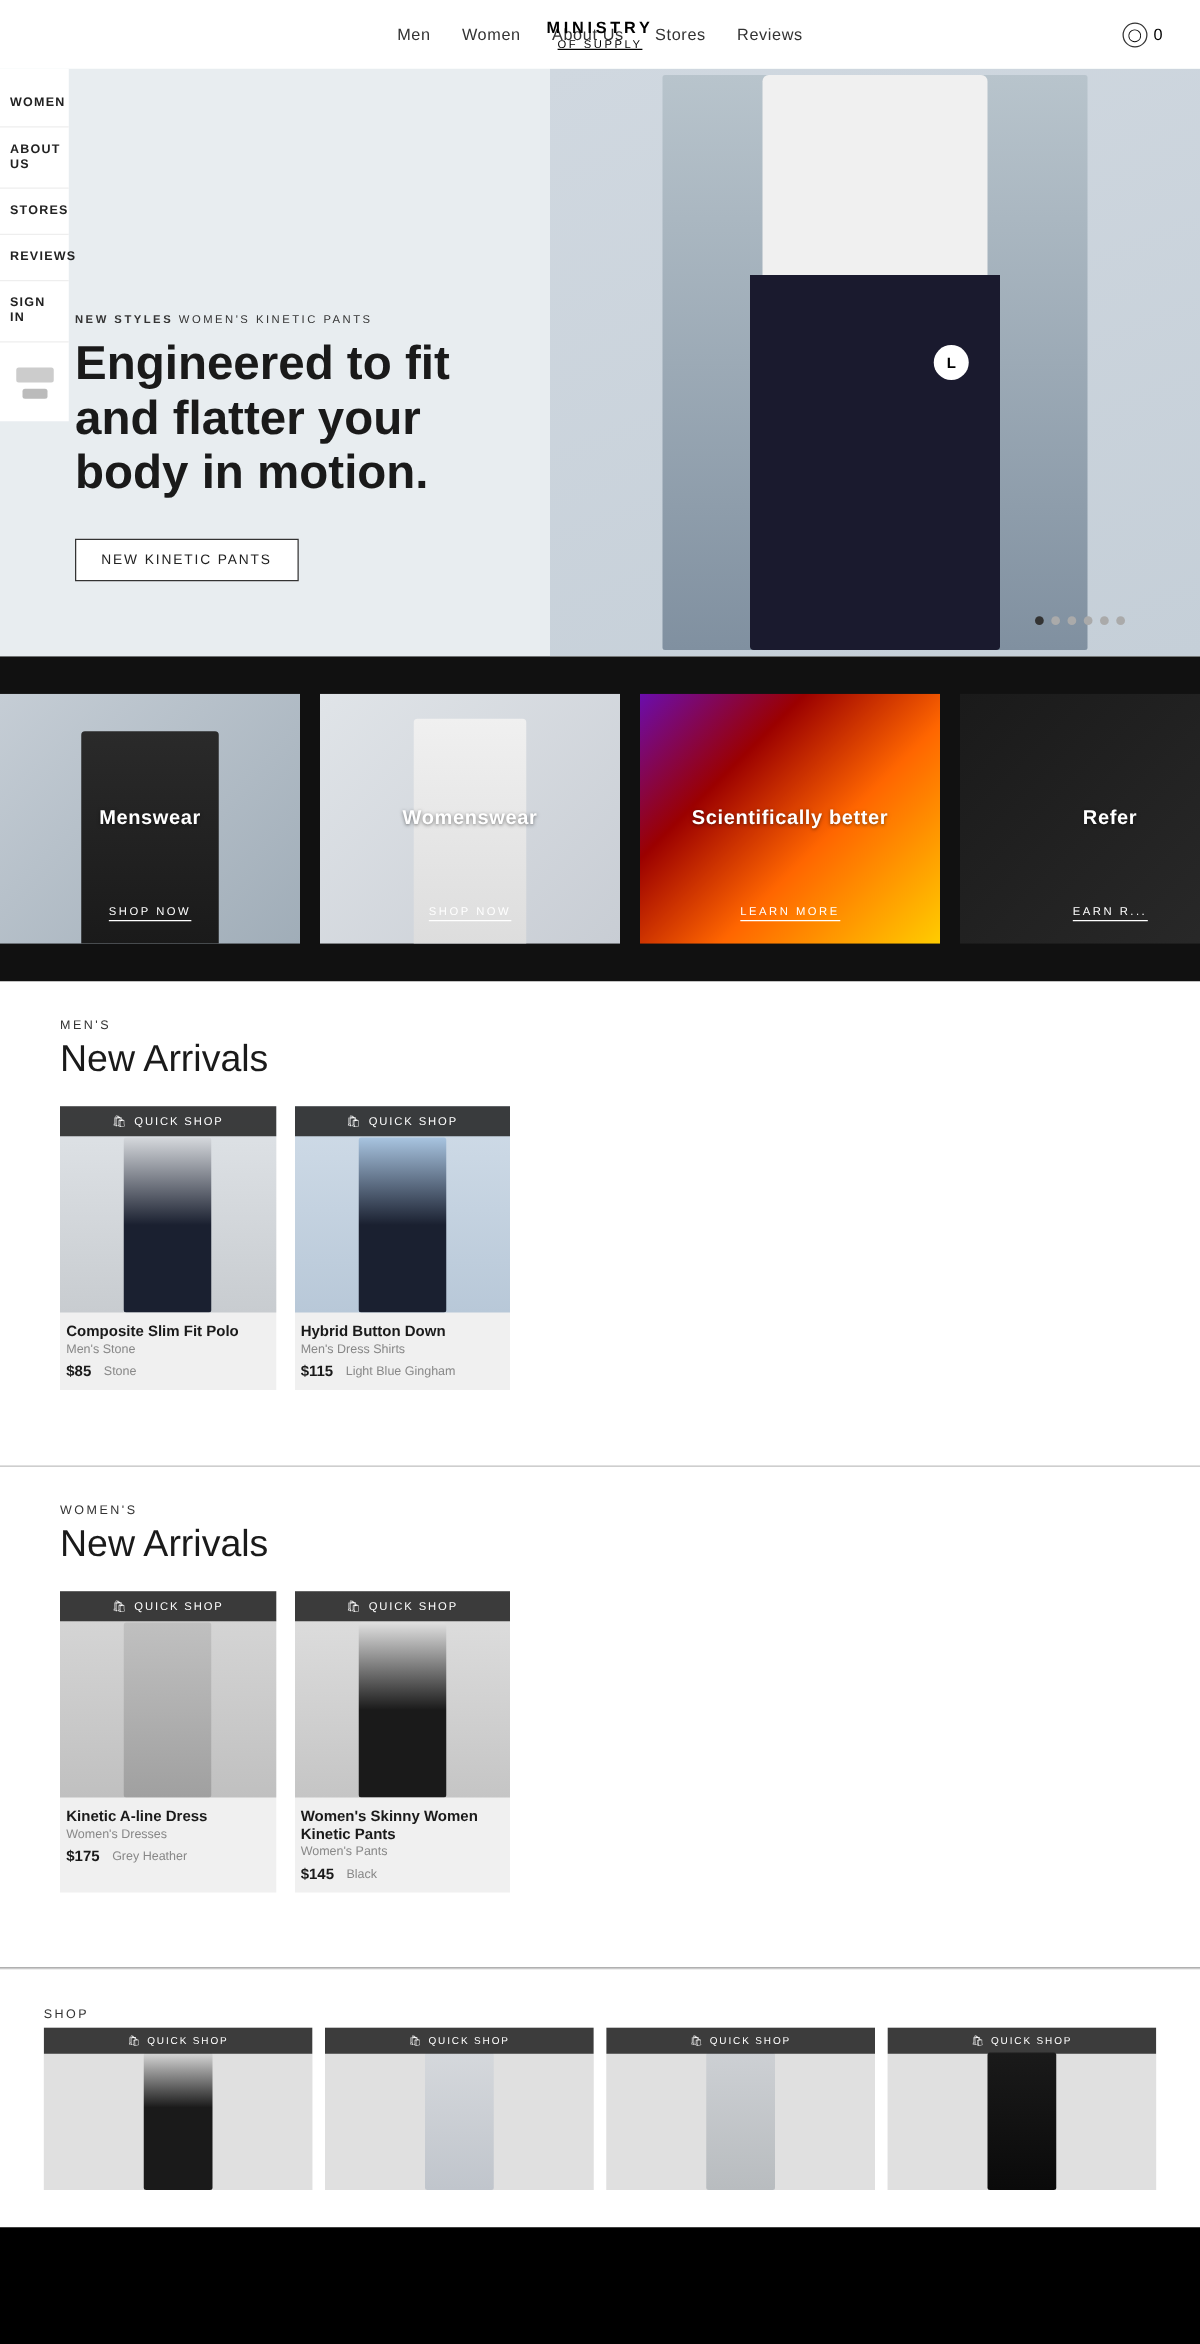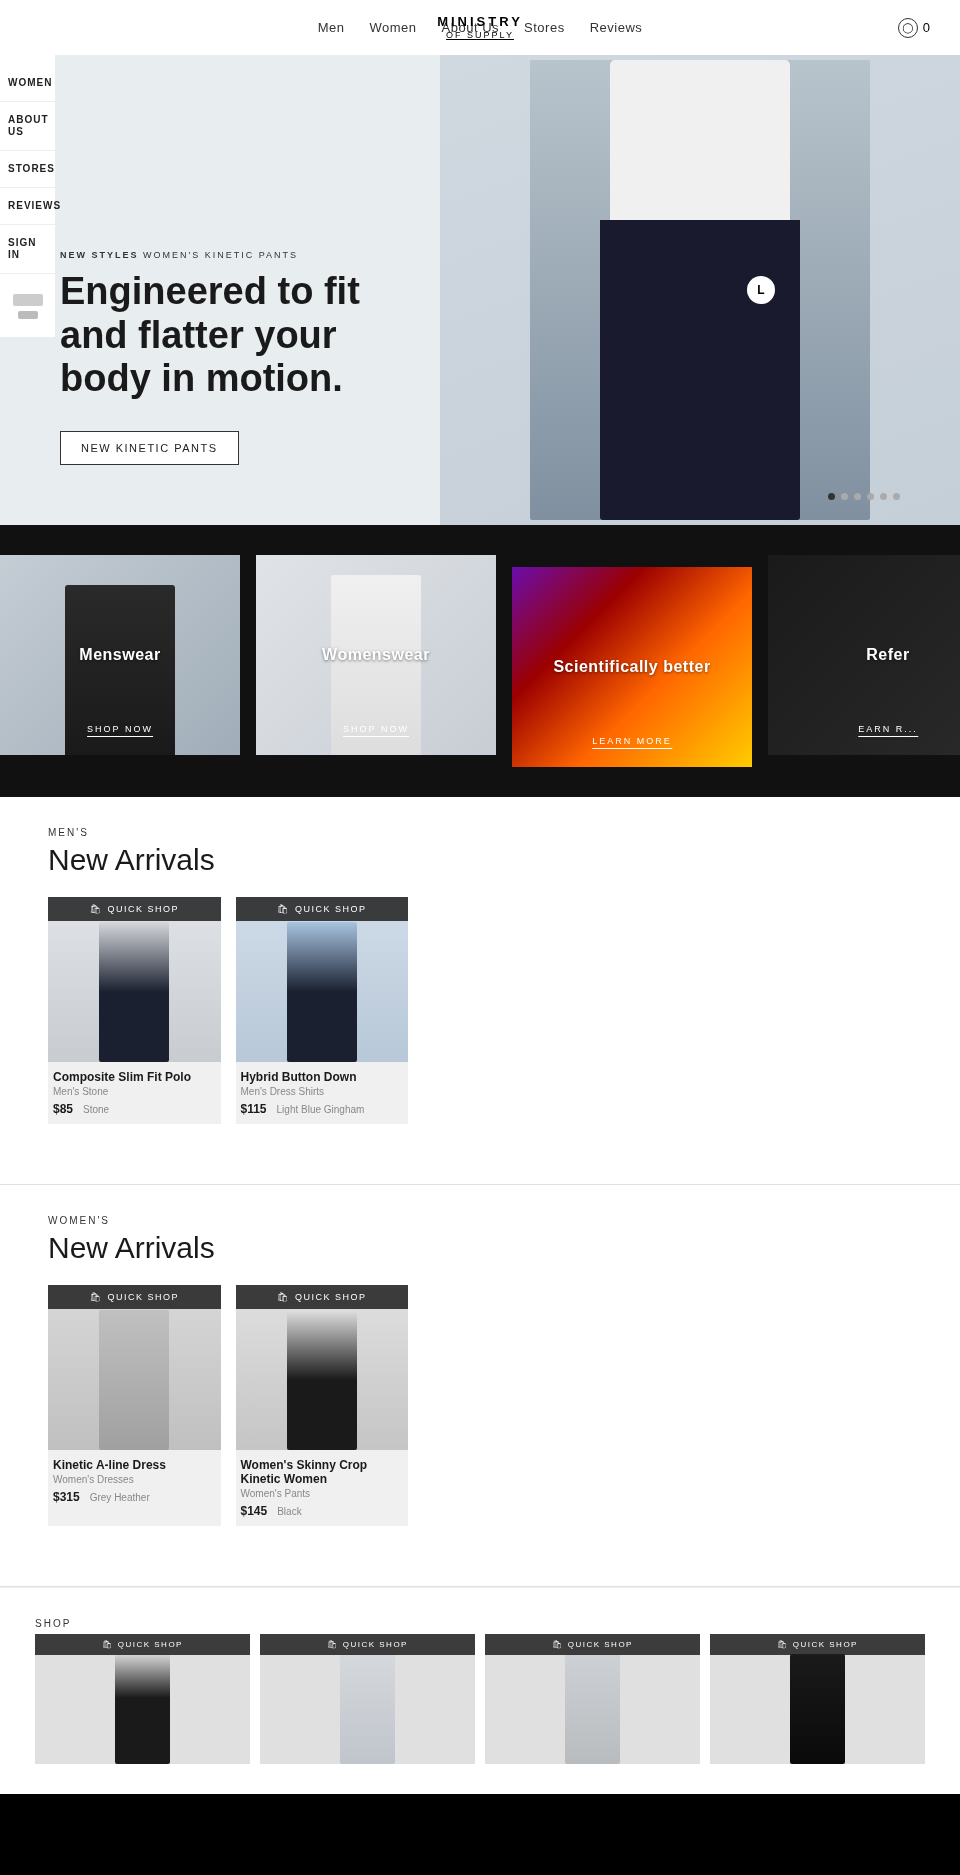--- a/index.html
+++ b/index.html
@@ -226,21 +226,20 @@
       cursor: pointer;
     }
     .tile-bg-menswear {
       background: linear-gradient(135deg, #c5cdd5 0%, #a0adb8 100%);
     }
     .tile-bg-womenswear {
       background: linear-gradient(135deg, #e0e4e8 0%, #c8cdd4 100%);
     }
     .tile-bg-scientifically {
       background: linear-gradient(135deg, #6a0dad 0%, #9b0000 30%, #ff6600 60%, #ffcc00 100%);
-      margin-top: 12px;
     }
     .tile-bg-refer {
       background: linear-gradient(135deg, #1a1a1a 0%, #2a2a2a 100%);
     }
     .tile-figure-men {
       position: absolute;
       bottom: 0;
       left: 50%;
       transform: translateX(-50%);
       width: 110px;
@@ -604,36 +603,36 @@
         <span>🛍</span>
         <span>QUICK SHOP</span>
       </div>
       <div class="product-img product-img-women-dress">
         <div class="product-figure product-figure-dress"></div>
       </div>
       <div class="product-info">
         <div class="product-name">Kinetic A-line Dress</div>
         <div class="product-category">Women's Dresses</div>
         <div class="product-price-row">
-          <span class="product-price">$315</span>
+          <span class="product-price">$175</span>
           <span class="product-variant">Grey Heather</span>
         </div>
       </div>
     </div>
 
     <div class="product-card">
       <div class="product-quick-shop">
         <span>🛍</span>
         <span>QUICK SHOP</span>
       </div>
       <div class="product-img product-img-women-pants">
         <div class="product-figure product-figure-pants"></div>
       </div>
       <div class="product-info">
-        <div class="product-name">Women's Skinny Crop Kinetic Women</div>
+        <div class="product-name">Women's Skinny Women Kinetic Pants</div>
         <div class="product-category">Women's Pants</div>
         <div class="product-price-row">
           <span class="product-price">$145</span>
           <span class="product-variant">Black</span>
         </div>
       </div>
     </div>
 
   </div>
 </section>

